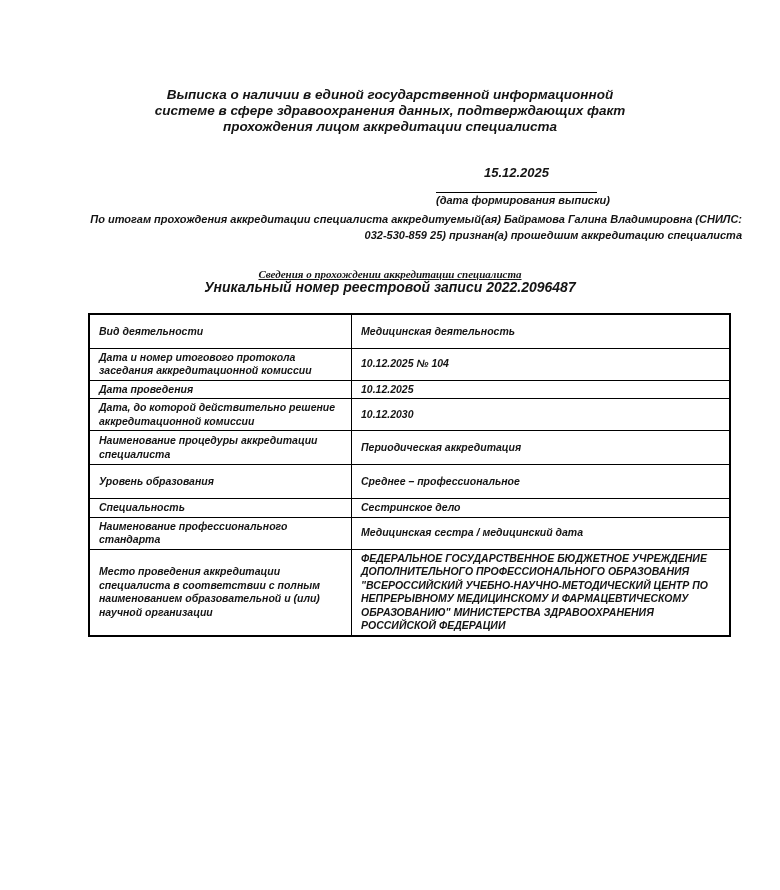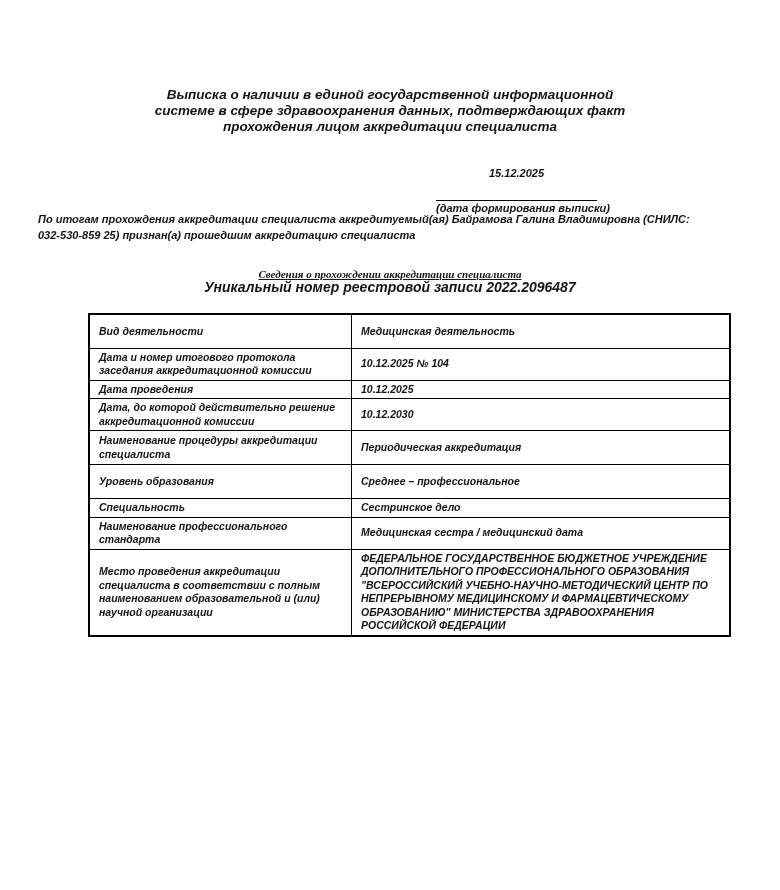--- a/index.html
+++ b/index.html
@@ -32,39 +32,39 @@
   }
 
   .date-block {
     position: absolute;
     top: 166px;
     left: 436px;
     width: 161px;
     text-align: center;
   }
   .date-value {
-    font-size: 11px;
+    font-size: 13px;
     line-height: 14px;
-    padding-bottom: 20px;
+    padding-bottom: 12px;
     border-bottom: 1.5px solid #000;
   }
   .date-caption {
     font-size: 11px;
     line-height: 13px;
     padding-top: 1px;
     white-space: nowrap;
   }
 
   .intro {
     position: absolute;
     top: 212px;
     left: 38px;
     right: 38px;
     margin: 0;
-    text-align: left;
+    text-align: right;
     font-size: 11px;
     line-height: 15.5px;
   }
 
   .section-heading {
     position: absolute;
     top: 268px;
     left: 0;
     right: 0;
     text-align: center;

